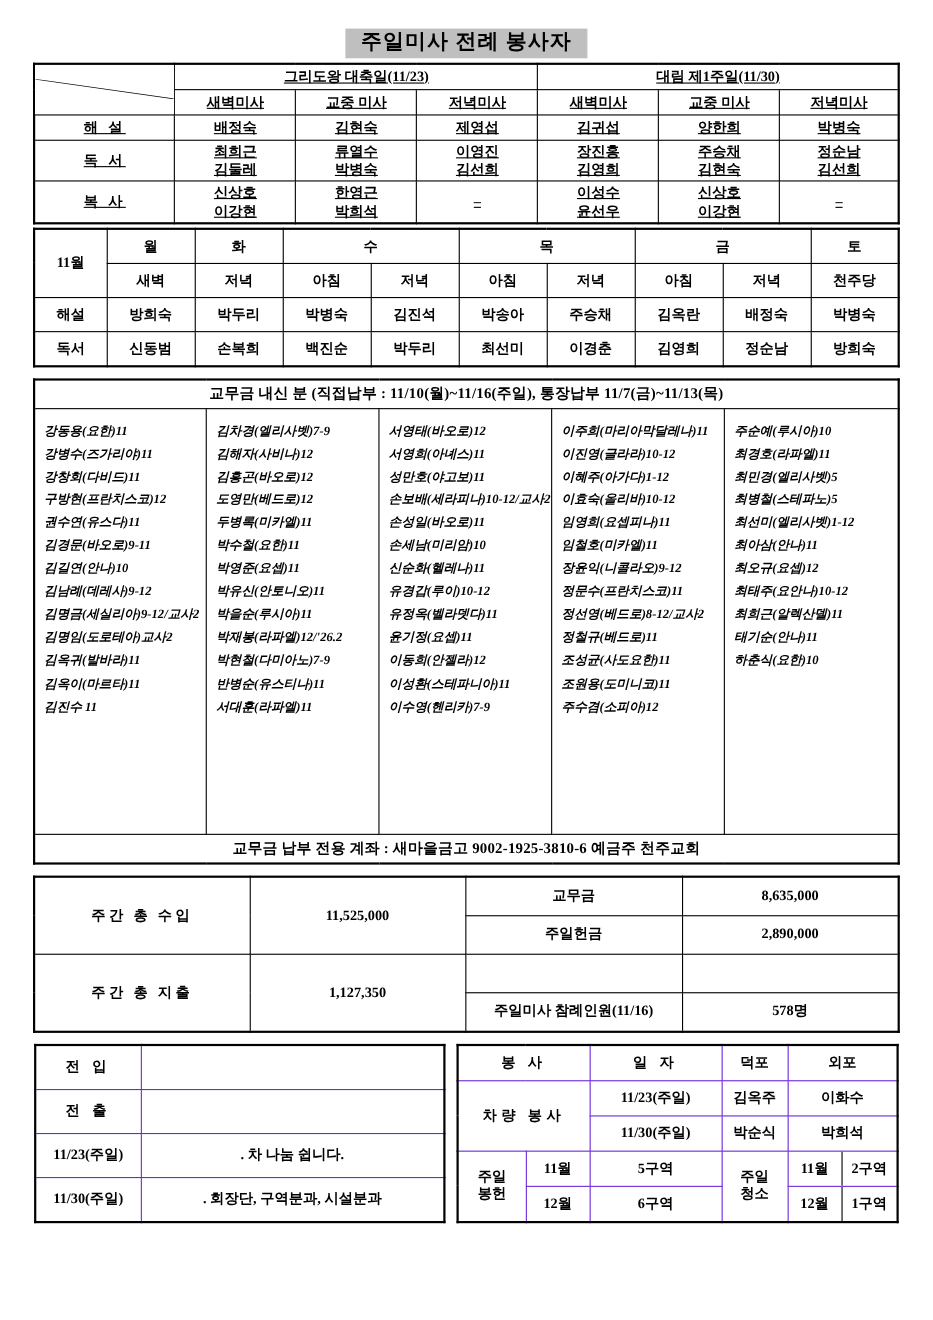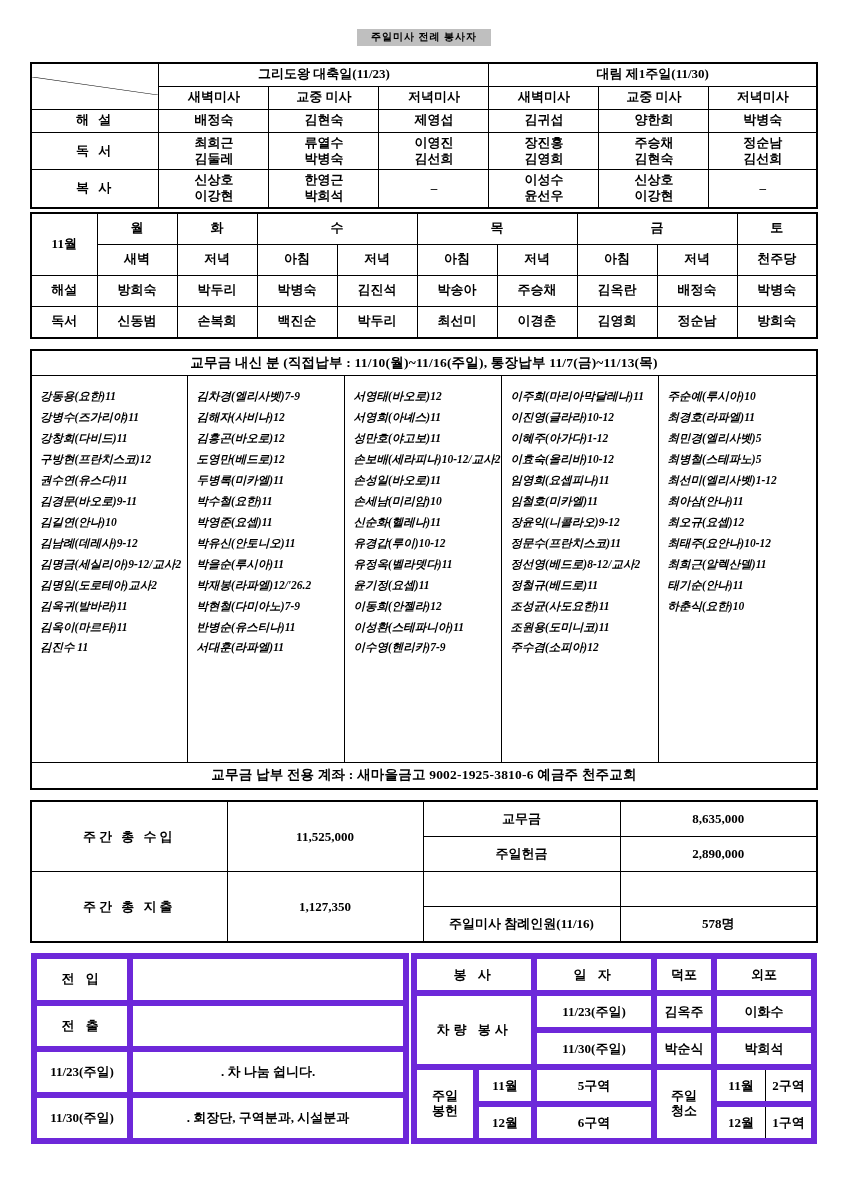--- a/index.html
+++ b/index.html
@@ -23,21 +23,21 @@
   }
 
   
   .banner-wrap {
     text-align: center;
   }
   .banner {
     display: inline-block;
     background: #bfbfbf;
     font-weight: bold;
-    font-size: 10px;
+    font-size: 19px;
     letter-spacing: 1px;
     padding: 2px 14px 3px 14px;
     line-height: 1.15;
   }
 
   
   table.doc {
     border-collapse: collapse;
     width: 786px;
     margin: 0 auto;
@@ -51,21 +51,21 @@
     font-weight: bold;
     padding: 2px 1px;
     line-height: 1.25;
     background: #fff;
   }
   .outer {
     border: 2px solid #000;
   }
 
   
-  #t-sunday { margin-top: 16px; }
+  #t-sunday { margin-top: 4px; text-decoration: underline; }
   #t-sunday td, #t-sunday th { height: 18px; }
   #t-sunday .corner {
     position: relative;
     overflow: hidden;
     padding: 0;
   }
   #t-sunday .corner svg {
     display: block;
     width: 100%;
     height: 100%;
@@ -120,21 +120,21 @@
     display: flex;
     justify-content: space-between;
   }
   table.bl, table.br {
     border-collapse: collapse;
     table-layout: fixed;
   }
   table.bl { width: 372px; }
   table.br { width: 400px; }
   table.bl td, table.br td {
-    border: 6px solid #6d28d9;
+    border: 1px solid #6d28d9;
     text-align: center;
     vertical-align: middle;
     font-size: 13px;
     font-weight: bold;
     padding: 2px 1px;
     height: 27px;
     background: #fff;
   }
   .sp2 { letter-spacing: 4px; }
   .left-pad { text-align: left; padding-left: 8px; }

